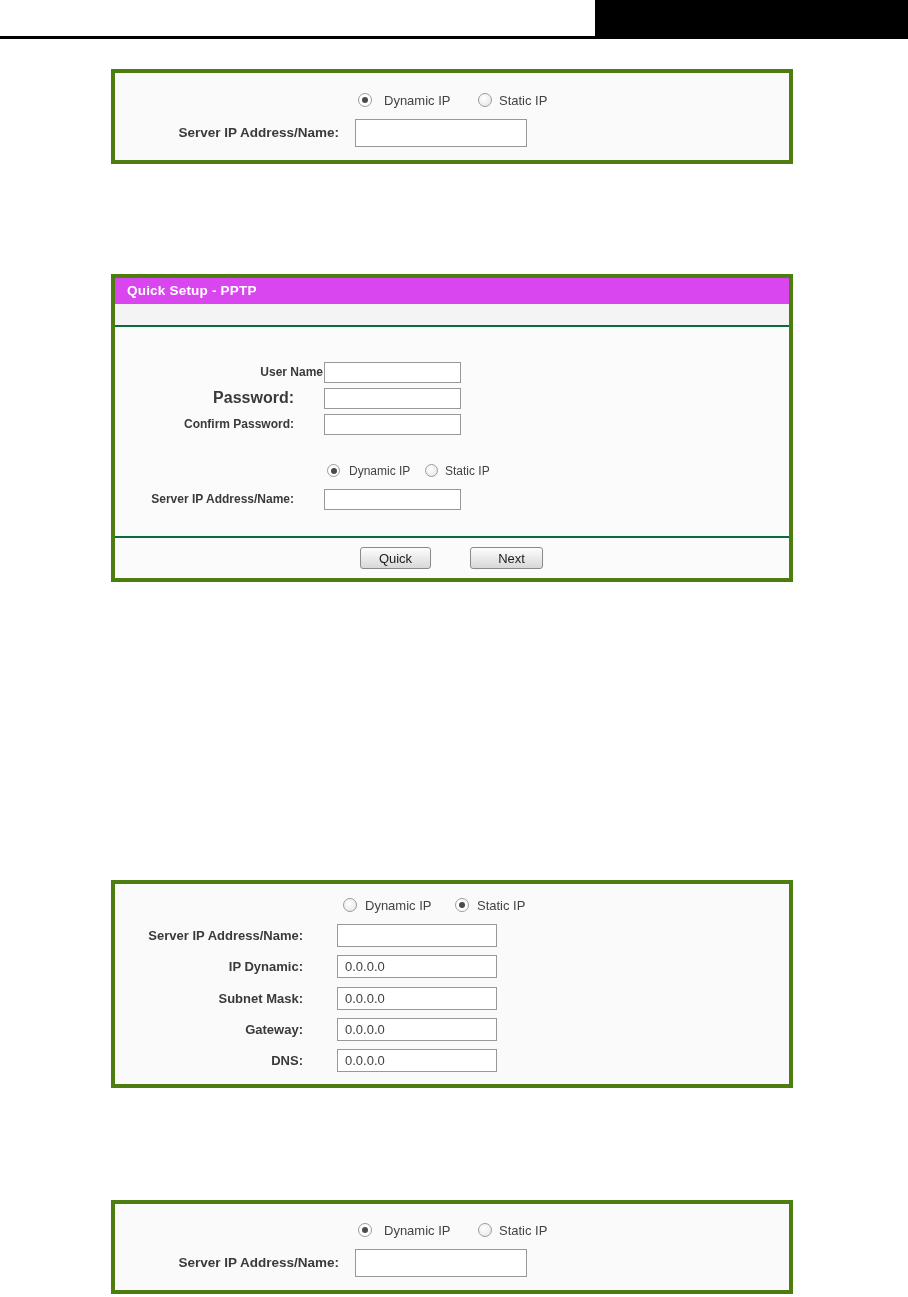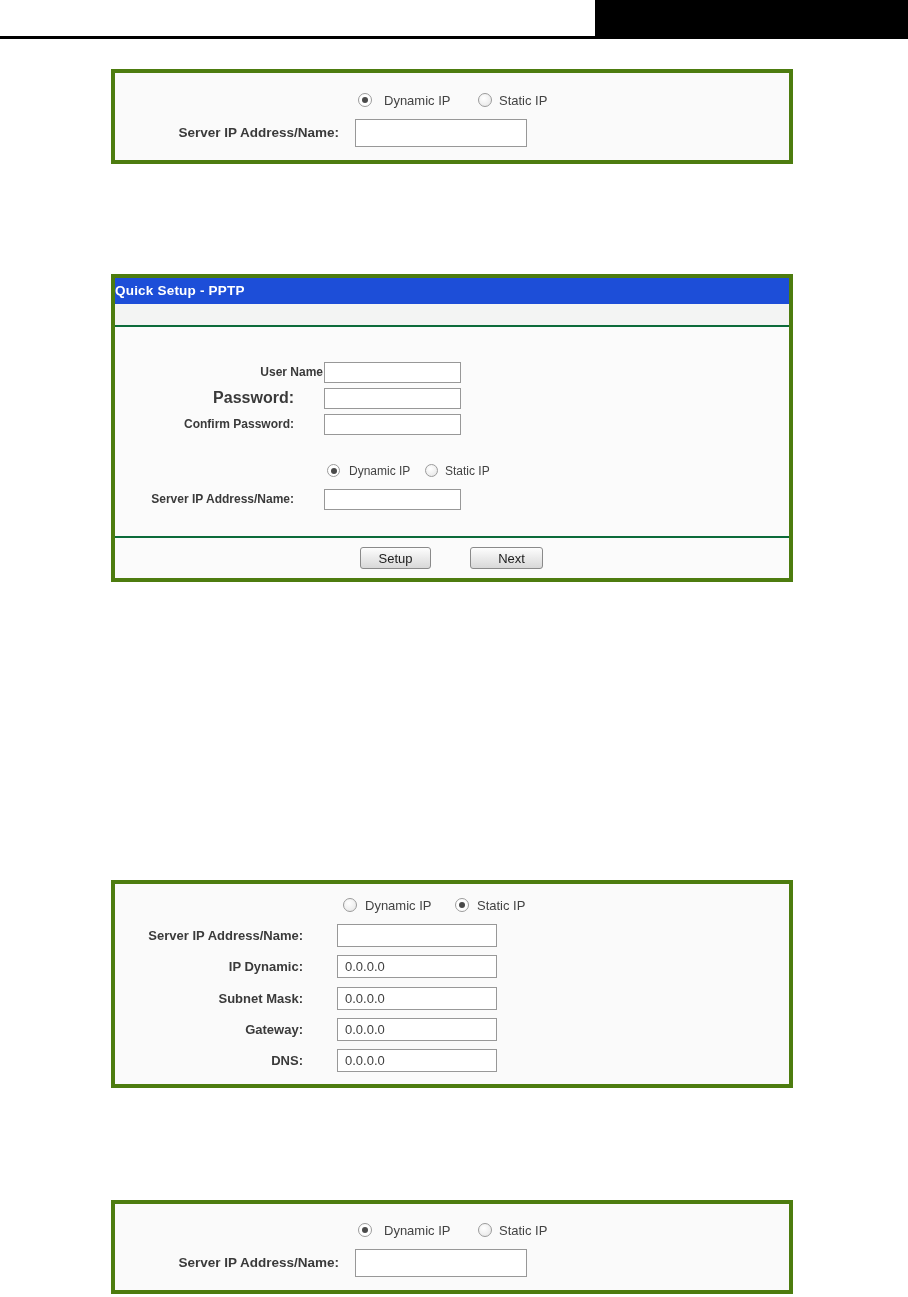--- a/index.html
+++ b/index.html
@@ -24,22 +24,22 @@
          box-sizing:border-box;}
   .radio.selected{background:#fff;}
   .radio.selected::after{content:"";position:absolute;left:3px;top:3px;width:6px;height:6px;
          border-radius:50%;background:#4a4a4a;}
 
   .txt{position:absolute;background:#ffffff;border:1px solid #989898;box-sizing:border-box;
        font-family:"Liberation Sans","DejaVu Sans",sans-serif;font-size:13px;color:#3f3f3f;
        padding:0 0 0 7px;outline:none;}
 
   
-  .green-bar{position:absolute;left:0;top:0;right:0;height:26px;background:#1d4ed8;
-             color:#ffffff;font-weight:bold;font-size:13.5px;line-height:26px;
+  .green-bar{position:absolute;left:0;top:0;right:0;height:26px;background:#d946ef;
+             color:#ffffff;font-weight:bold;font-size:13.5px;line-height:26px;padding-left:12px;
              box-sizing:border-box;letter-spacing:.2px;}
   .gray-strip{position:absolute;left:0;top:26px;right:0;height:21px;background:#f3f4f3;
               border-bottom:2px solid #0C6B3A;}
   .sep{position:absolute;left:0;right:0;height:2px;background:#0C6B3A;}
   .btn{position:absolute;height:22px;background:linear-gradient(#fdfdfd,#d8d8d8);
        border:1px solid #8a8a8a;border-radius:3px;font-size:13px;color:#202020;
        text-align:center;line-height:19px;cursor:default;
        font-family:"Liberation Sans","DejaVu Sans",sans-serif;}
 </style>
 </head>
@@ -76,21 +76,21 @@
   <span class="radio selected" style="left:212px;top:186px;width:13px;height:13px;"></span>
   <span class="rlbl" style="left:234px;top:186px;font-size:12px;">Dynamic IP</span>
   <span class="radio" style="left:310px;top:186px;width:13px;height:13px;"></span>
   <span class="rlbl" style="left:330px;top:186px;font-size:12px;">Static IP</span>
 
   <span class="lbl" style="left:0;top:211px;width:179px;font-size:12px;line-height:20px;">Server IP Address/Name:</span>
   <input class="txt" style="left: 209px; top: 211px; width: 137px; height: 21px; font-size: 12px;" value="">
 
   <div class="sep" style="top:258px;"></div>
 
-  <button class="btn" style="left:245px;top:269px;width:71px;">Setup</button>
+  <button class="btn" style="left:245px;top:269px;width:71px;">Quick</button>
   <button class="btn" style="left:355px;top:269px;width:73px;padding-left:16px;">Next</button>
 </div>
 
 <div class="fig" id="fig3">
   <span class="radio" style="left:228px;top:14px;"></span>
   <span class="rlbl" style="left:250px;top:14px;font-size:13px;">Dynamic IP</span>
   <span class="radio selected" style="left:340px;top:14px;"></span>
   <span class="rlbl" style="left:362px;top:14px;font-size:13px;">Static IP</span>
 
   <span class="lbl" style="left:0;top:40px;width:188px;font-size:13px;line-height:23px;">Server IP Address/Name:</span>

